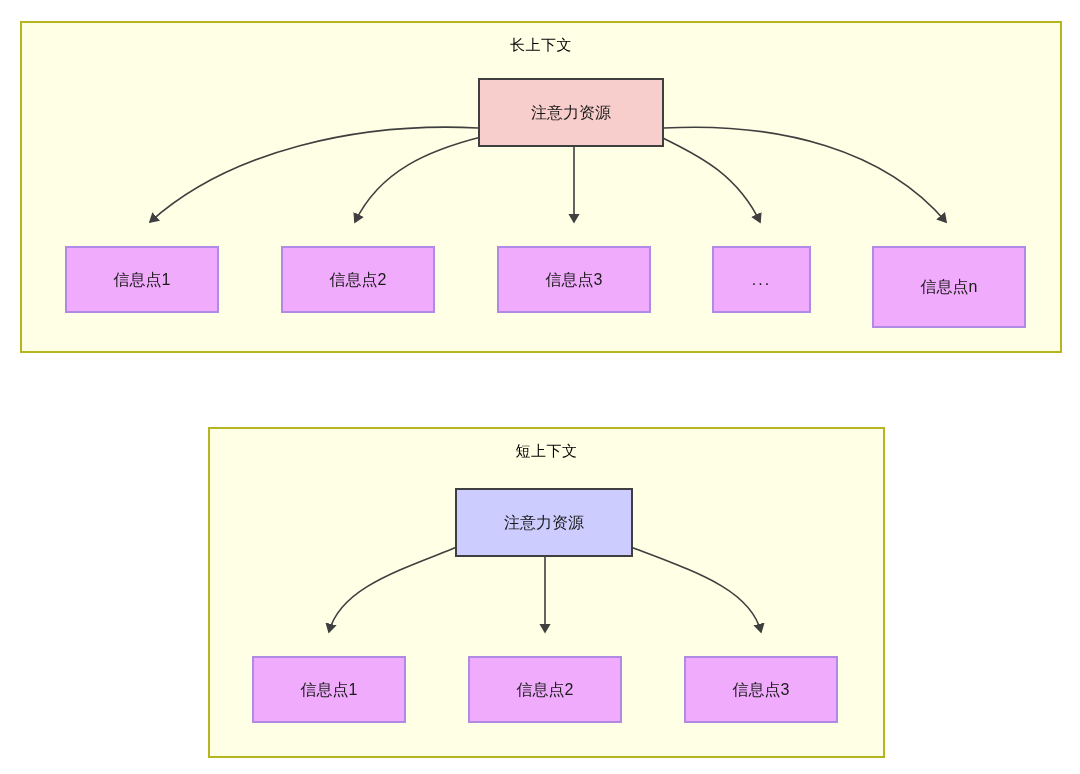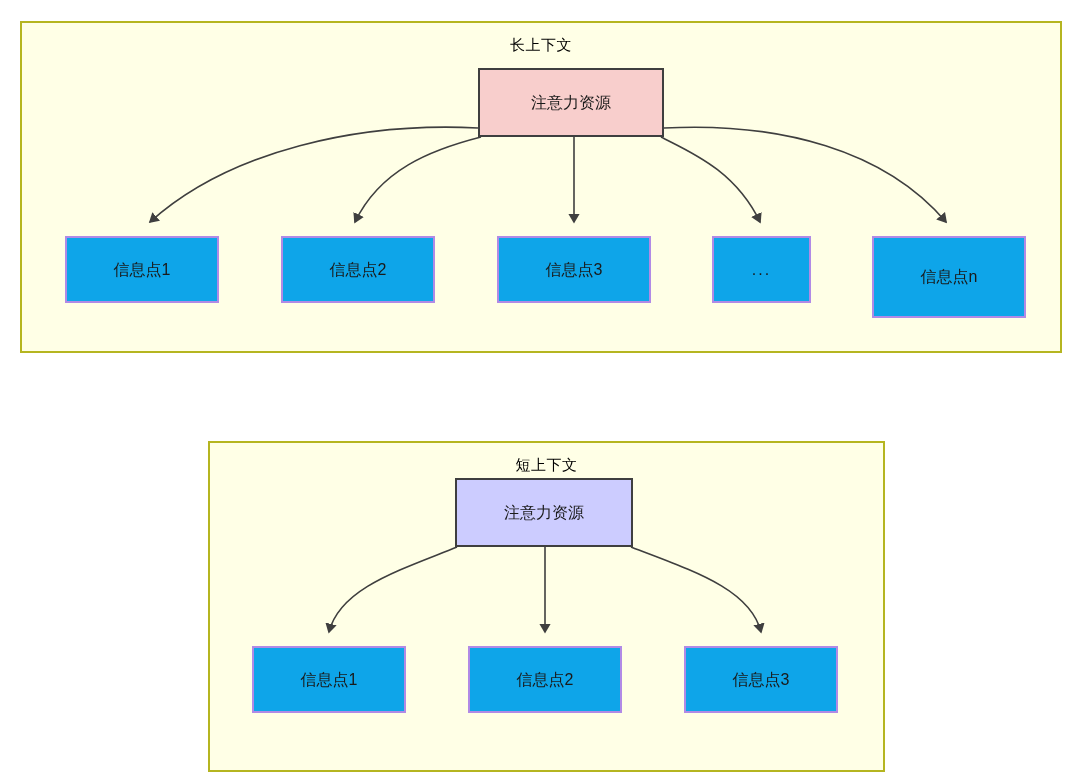--- a/index.html
+++ b/index.html
@@ -30,21 +30,20 @@
     left: 20px;
     top: 21px;
     width: 1042px;
     height: 332px;
   }
   #container-short {
     left: 208px;
     top: 427px;
     width: 677px;
     height: 331px;
-    margin-top: 14px;
   }
   .container-title {
     position: absolute;
     left: 0;
     width: 100%;
     text-align: center;
     font-size: 15px;
     color: #000000;
     letter-spacing: 0.5px;
     line-height: 1;
@@ -54,31 +53,32 @@
 
   .node {
     position: absolute;
     box-sizing: border-box;
     display: flex;
     align-items: center;
     justify-content: center;
     font-size: 16px;
     line-height: 1;
     color: #1a1a1a;
+    margin-top: 10px;
   }
   .node-root-red {
     background: #f8cecc;
     border: 2px solid #3f3f3f;
   }
   .node-root-purple {
     background: #ccccff;
     border: 2px solid #3f3f3f;
   }
   .node-info {
-    background: #0ea5e9;
+    background: #f0abfc;
     border: 2px solid #b18ae6;
   }
 
   
   #root-long   { left: 478px; top: 68px;  width: 186px; height: 69px; }
   #long-info-1 { left: 65px;  top: 236px; width: 154px; height: 67px; }
   #long-info-2 { left: 281px; top: 236px; width: 154px; height: 67px; }
   #long-info-3 { left: 497px; top: 236px; width: 154px; height: 67px; }
   #long-info-4 { left: 712px; top: 236px; width: 99px;  height: 67px; }
   #long-info-5 { left: 872px; top: 236px; width: 154px; height: 82px; }

